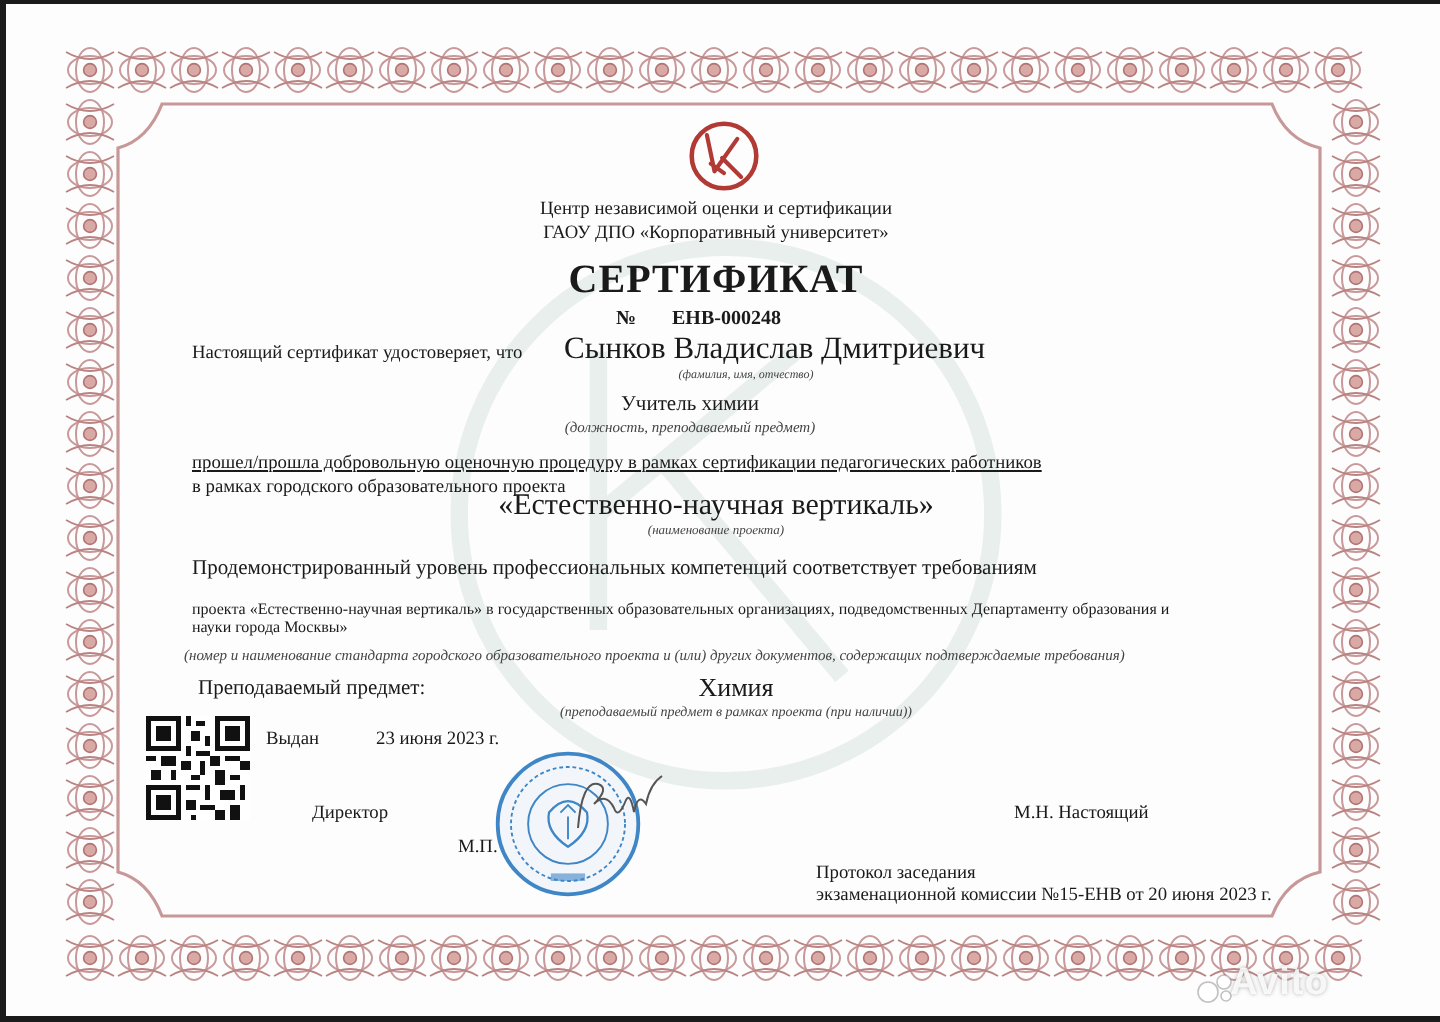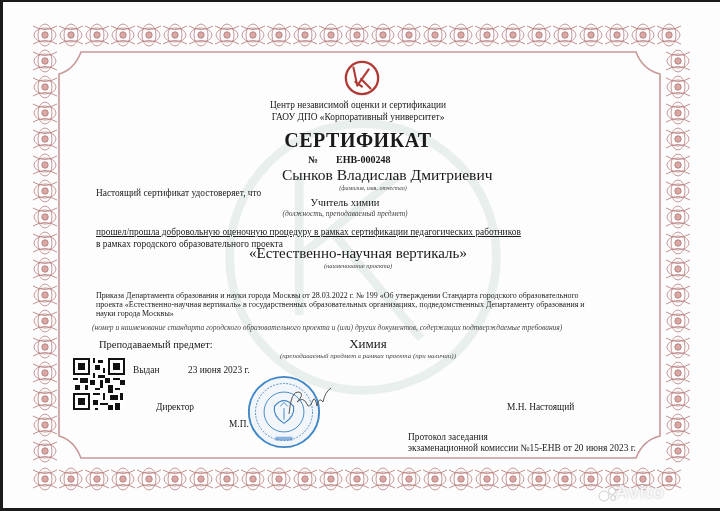--- a/index.html
+++ b/index.html
@@ -155,34 +155,34 @@
   </svg>
 
   <div class="txt center small" style="left:205px;top:98px;width:300px;">Центр независимой оценки и сертификации</div>
   <div class="txt center small" style="left:205px;top:110px;width:300px;">ГАОУ ДПО «Корпоративный университет»</div>
 
   <div class="txt center" style="left:205px;top:127px;width:300px;font-size:20px;font-weight:bold;letter-spacing:0.5px;">СЕРТИФИКАТ</div>
 
   <div class="txt" style="left:305px;top:152px;font-size:10px;font-weight:bold;">№</div>
   <div class="txt" style="left:333px;top:152px;font-size:10px;font-weight:bold;">ЕНВ-000248</div>
 
-  <div class="txt small" style="left:93px;top:170px;margin-top:16px;">Настоящий сертификат удостоверяет, что</div>
+  <div class="txt small" style="left:93px;top:170px;">Настоящий сертификат удостоверяет, что</div>
   <div class="txt" style="left:279px;top:164px;font-size:15.5px;">Сынков Владислав Дмитриевич</div>
   <div class="txt center note" style="left:270px;top:183px;width:200px;font-size:6px;">(фамилия, имя, отчество)</div>
 
   <div class="txt center" style="left:262px;top:195px;width:160px;font-size:10.5px;">Учитель химии</div>
   <div class="txt center note" style="left:252px;top:207px;width:180px;font-size:7.5px;">(должность, преподаваемый предмет)</div>
 
   <div class="txt small" style="left:93px;top:225px;text-decoration:underline;">прошел/прошла добровольную оценочную процедуру в рамках сертификации педагогических работников</div>
   <div class="txt small" style="left:93px;top:237px;">в рамках городского образовательного проекта</div>
 
   <div class="txt center" style="left:220px;top:243px;width:270px;font-size:15px;">«Естественно-научная вертикаль»</div>
   <div class="txt center note" style="left:280px;top:260px;width:150px;font-size:6.5px;">(наименование проекта)</div>
 
-  <div class="txt" style="left:93px;top:289px;font-size:8px;">Приказа Департамента образования и науки города Москвы от 28.03.2022 г. № 199 «Об утверждении Стандарта городского образовательного</div>
+  <div class="txt" style="left:93px;top:277px;font-size:10.5px;">Продемонстрированный уровень профессиональных компетенций соответствует требованиям</div>
   <div class="txt" style="left:93px;top:298px;font-size:8px;text-align:right;">проекта «Естественно-научная вертикаль» в государственных образовательных организациях, подведомственных Департаменту образования и</div>
   <div class="txt" style="left:93px;top:307px;font-size:8px;">науки города Москвы»</div>
 
   <div class="txt note" style="left:89px;top:321px;font-size:7.5px;">(номер и наименование стандарта городского образовательного проекта и (или) других документов, содержащих подтверждаемые требования)</div>
 
   <div class="txt" style="left:96px;top:337px;font-size:10.5px;">Преподаваемый предмет:</div>
   <div class="txt center" style="left:315px;top:334px;width:100px;font-size:13px;">Химия</div>
   <div class="txt center note" style="left:250px;top:350px;width:230px;font-size:7px;">(преподаваемый предмет в рамках проекта (при наличии))</div>
 
   <svg class="qr" viewBox="0 0 21 21" shape-rendering="crispEdges">

